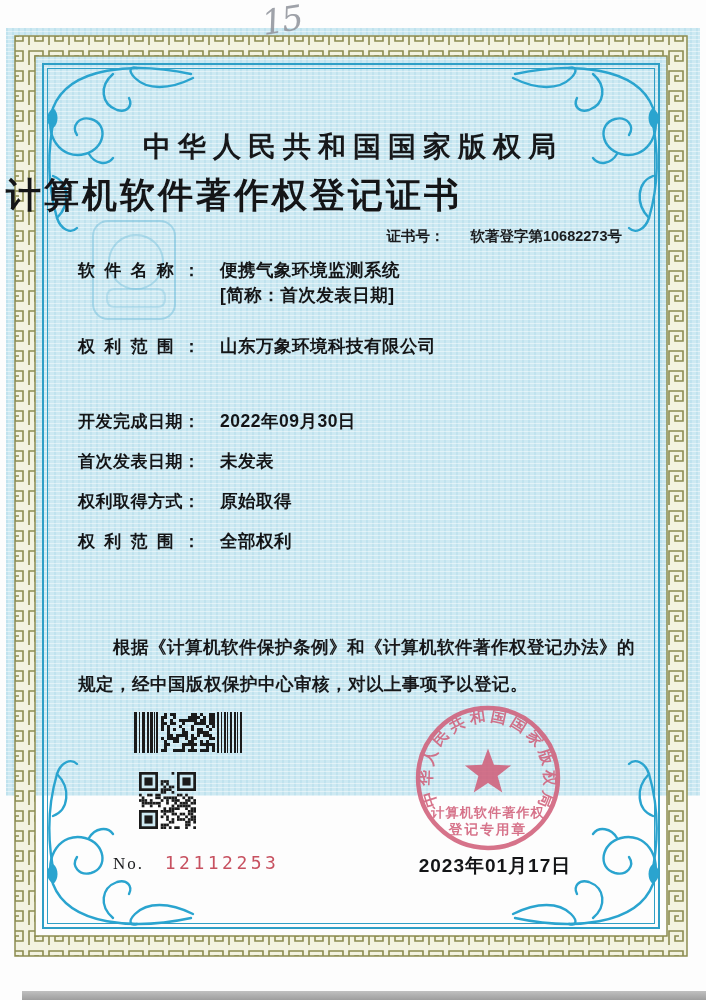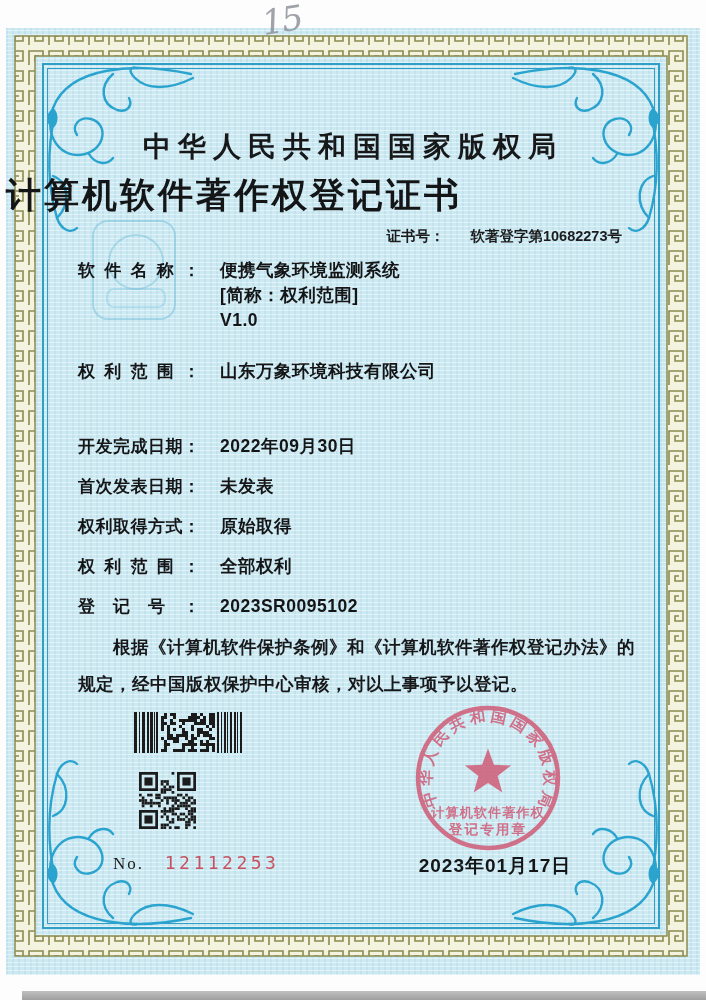--- a/index.html
+++ b/index.html
@@ -12,21 +12,21 @@
   
   .pencil-mark {
     position:absolute; left:262px; top:0px;
     font-size:34px; color:#8f939b; opacity:.85;
     font-family:"DejaVu Serif", serif; font-style:italic;
     transform:rotate(-9deg); letter-spacing:-2px;
     z-index:5;
   }
   
   .paper {
-    position:absolute; left:6px; top:28px; width:694px; height:947px;
+    position:absolute; left:6px; top:28px; width:694px; height:768px;
     background-color:#cde9f2;
     background-image:
       repeating-linear-gradient(0deg, rgba(255,255,255,.45) 0 1px, rgba(0,0,0,0) 1px 4px),
       repeating-linear-gradient(90deg, rgba(160,210,228,.30) 0 2px, rgba(0,0,0,0) 2px 6px);
   }
   .frame-svg { position:absolute; left:0; top:0; width:694px; height:947px; }
   
   .watermark {
     position:absolute; left:86px; top:192px; width:84px; height:100px;
     border:2px solid rgba(105,185,215,.45); border-radius:16px;
@@ -139,22 +139,21 @@
     <div class="cert-title">计算机软件著作权登记证书</div>
     <div class="certno-line">
       <span class="certno-label">证书号：</span><span class="certno-value">软著登字第10682273号</span>
     </div>
 
     <div class="fields">
       <div class="row row-software">
         <span class="label">软件名称：</span>
         <span class="value-block">
           <div class="value">便携气象环境监测系统</div>
-          <div class="value">[简称：权利范围]</div>
-          <div class="value">V1.0</div>
+          <div class="value">[简称：首次发表日期]</div>
         </span>
       </div>
       <div class="row row-owner">
         <span class="label">权利范围：</span>
         <span class="value-block">
             <div class="value">山东万象环境科技有限公司</div>
           </span>
       </div>
       <div class="row">
         <span class="label">开发完成日期：</span>
@@ -171,26 +170,20 @@
       <div class="row">
         <span class="label">权利取得方式：</span>
         <span class="value-block">
             <div class="value">原始取得</div>
           </span>
       </div>
       <div class="row">
         <span class="label">权利范围：</span>
         <span class="value-block">
             <div class="value">全部权利</div>
-          </span>
-      </div>
-      <div class="row">
-        <span class="label">登记号：</span>
-        <span class="value-block">
-            <div class="value">2023SR0095102</div>
           </span>
       </div>
     </div>
 
     <div class="statement">根据《计算机软件保护条例》和《计算机软件著作权登记办法》的规定，经中国版权保护中心审核，对以上事项予以登记。</div>
 
     <svg class="barcode" id="barcodeSvg" viewBox="0 0 108 41" xmlns="http://www.w3.org/2000/svg">
         <rect x="0" y="0" width="3" height="41" fill="#1b1b1b"></rect>
         <rect x="5" y="0" width="1" height="41" fill="#1b1b1b"></rect>
         <rect x="8" y="0" width="3" height="41" fill="#1b1b1b"></rect>

